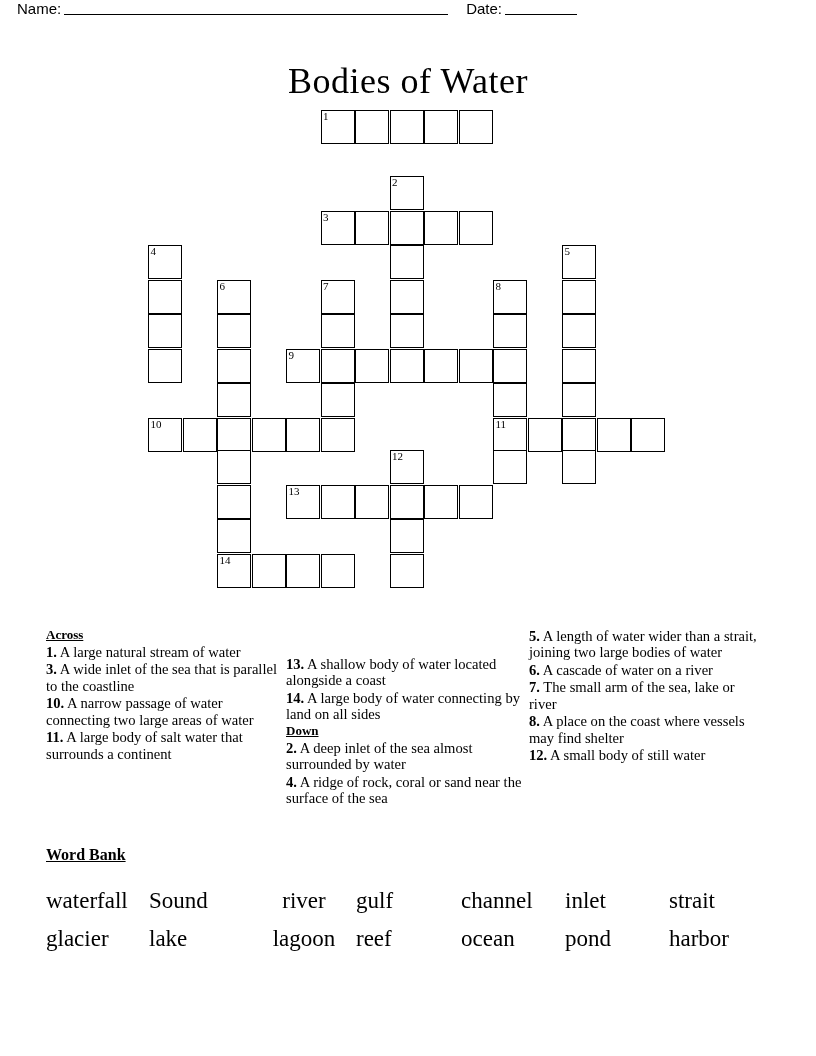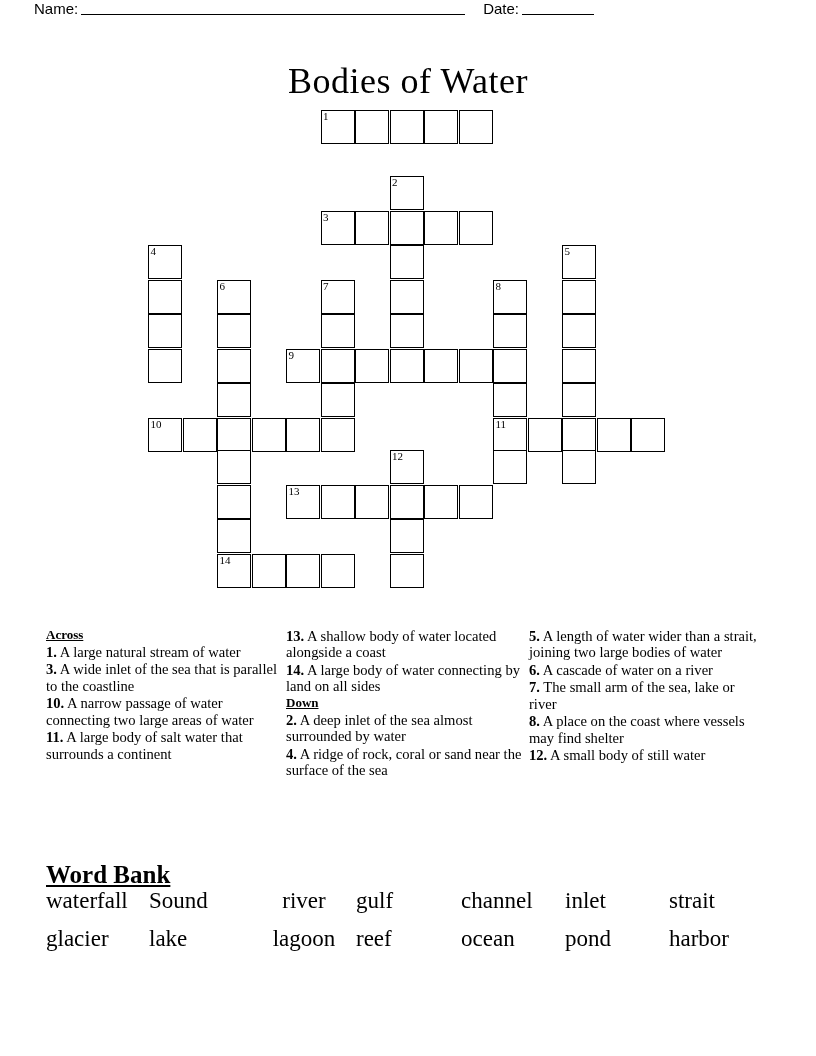--- a/index.html
+++ b/index.html
@@ -25,21 +25,21 @@
     width: 816px;
     height: 26px;
     font-family: "Liberation Sans", sans-serif;
     font-size: 15px;
     display: flex;
     align-items: flex-start;
   }
   .hdr-label {
     white-space: pre;
   }
-  #name-label { margin-left: 34px; }
+  #name-label { margin-left: 17px; }
   .hdr-rule {
     display: inline-block;
     border-bottom: 1px solid #000;
     height: 14px;
     margin-left: 3px;
   }
   #name-rule { width: 384px; }
   #date-label { margin-left: 18px; }
   #date-rule { width: 72px; }
 
@@ -87,45 +87,44 @@
     position: absolute;
     left: 46px;
     top: 628px;
     width: 724px;
     display: flex;
     gap: 0px;
     font-size: 14.6px;
     line-height: 1.13;
   }
   .clue-col { width: 240px; padding-right: 6px; box-sizing: border-box; }
-  .clue-col.col-b { width: 243px; }
+  .clue-col.col-b { width: 243px; margin-top: 28px; }
   .clue-col.col-c { width: 241px; }
   .clue-heading {
     font-weight: bold;
     text-decoration: underline;
     font-size: 13px;
     margin: 0 0 1px 0;
     display: block;
   }
   .clue-item {
     margin: 0 0 1px 0;
     display: block;
     text-indent: 0;
   }
   .clue-num { font-weight: bold; }
 
   
   #word-bank-title {
     position: absolute;
     left: 46px;
     top: 846px;
-    font-size: 25px;
+    font-size: 16px;
     font-weight: bold;
     text-decoration: underline;
-    margin-top: 15px;
   }
   #word-bank {
     position: absolute;
     left: 46px;
     top: 882px;
     width: 724px;
     font-size: 23px;
     line-height: 1.65;
   }
   .wb-row { display: flex; }

